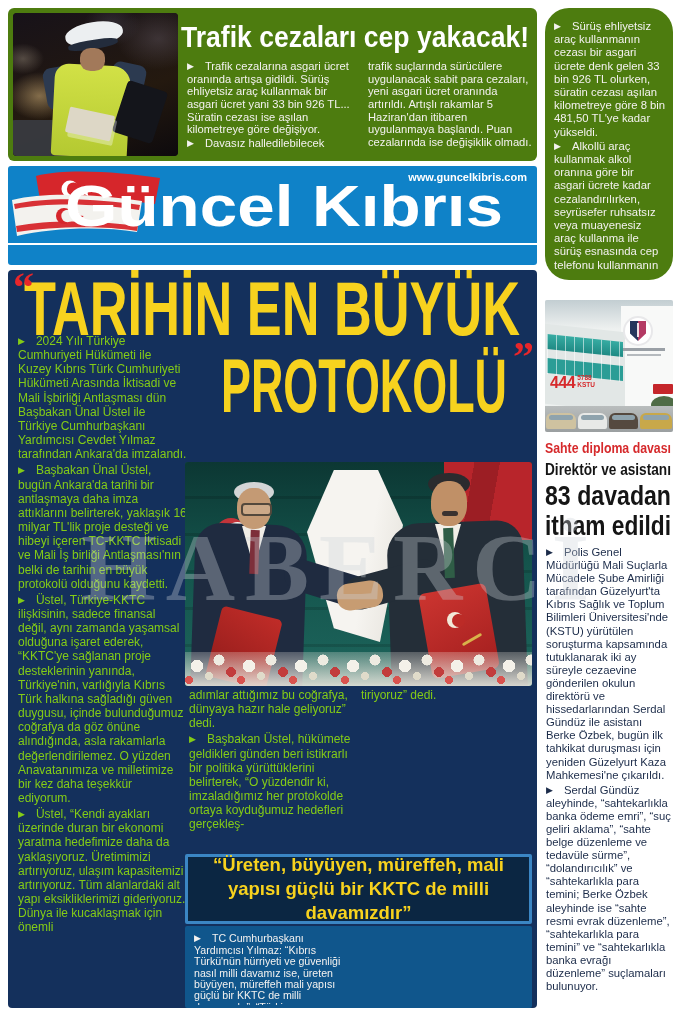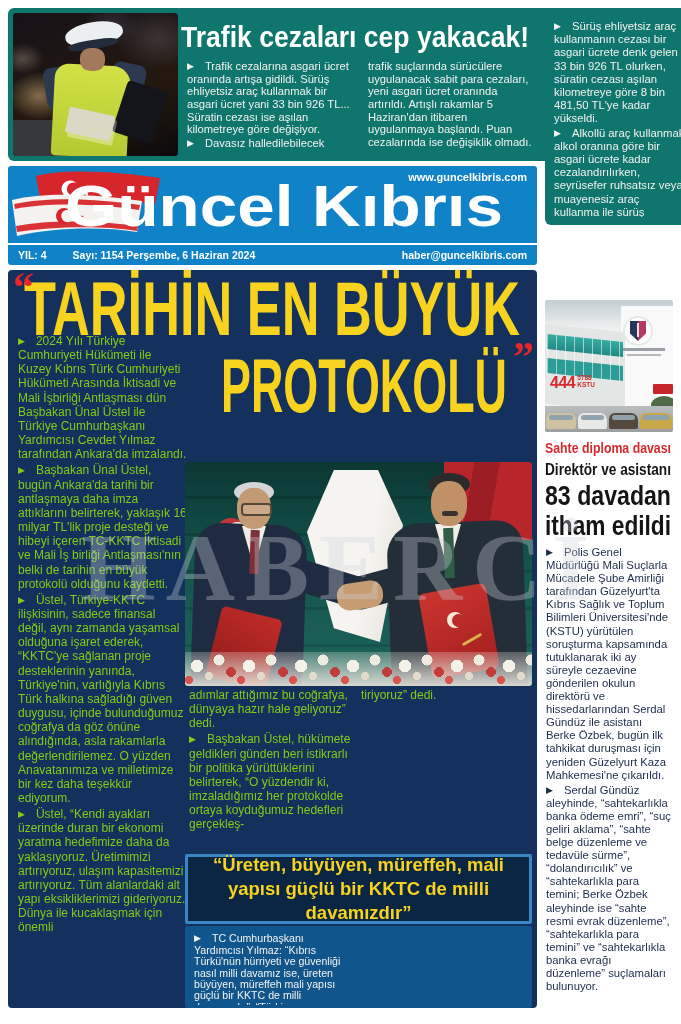--- a/index.html
+++ b/index.html
@@ -1,19 +1,19 @@
 <!DOCTYPE html>
 <html><head>
 <meta charset="utf-8">
 <style>
   html,body{margin:0;padding:0;background:#e9e9e9;}
   .page{position:relative;width:681px;height:1024px;background:#ffffff;margin:0 auto;
         font-family:"Liberation Sans",sans-serif;overflow:hidden;}
   .abs{position:absolute;}
-  .box-dark{background:#0f766e;border-radius:6px;padding-left:21px;}
+  .box-dark{background:#4d7c0f;border-radius:6px;}
   svg text{font-family:"Liberation Sans",sans-serif;font-weight:bold;}
 
   
   #top-box{left:8px;top:8px;width:529px;height:153px;}
   .police-photo{position:absolute;left:5px;top:5px;width:165px;height:143px;border-radius:4px;overflow:hidden;background:#171219;}
   .pp-bg{position:absolute;inset:0;background:
      radial-gradient(46px 34px at 16% 58%, rgba(196,165,112,.6), transparent 70%),
      radial-gradient(30px 22px at 6% 32%, rgba(130,118,104,.55), transparent 70%),
      radial-gradient(60px 44px at 88% 18%, rgba(96,86,96,.45), transparent 70%),
      radial-gradient(40px 30px at 60% 8%, rgba(70,66,80,.5), transparent 70%),
@@ -27,21 +27,21 @@
   .pp-vest{left:40px;top:52px;width:76px;height:92px;background:linear-gradient(180deg,#d2e146,#b4c931);border-radius:14px 18px 4px 4px;transform:rotate(3deg);}
   .pp-board{left:106px;top:72px;width:42px;height:54px;background:#14151b;border-radius:4px;transform:rotate(18deg);}
   .pp-paper{left:54px;top:98px;width:46px;height:26px;background:#ddd7c6;border-radius:2px;transform:rotate(12deg);box-shadow:3px 4px 0 rgba(255,255,255,.35);}
   .top-hl-svg{left:173px;top:8px;}
   .top-col{color:#f4f2f0;font-size:11.2px;line-height:1.13;overflow:hidden;}
   .top-col p{margin:0 0 1px 0;}
   #top-col1{left:179px;top:52px;width:173px;height:98px;}
   #top-col2{left:360px;top:52px;width:166px;height:98px;}
 
   
-  #top-right-box{left:545px;top:8px;width:128px;height:217px;}
+  #top-right-box{left:545px;top:8px;width:128px;height:272px;border-radius:24px;}
   #top-right-box .inner{position:absolute;left:9px;top:12px;right:7px;bottom:8px;color:#f4f2f0;
       font-size:11.3px;line-height:1.17;overflow:hidden;}
   #top-right-box p{margin:0 0 1px 0;}
 
   
   #masthead{left:8px;top:166px;width:529px;height:99px;background:#0f82c8;border-radius:3px;}
   .flags-svg{left:0px;top:2px;}
   .mast-title-svg{left:52px;top:8px;}
   .website{right:10px;top:5px;color:#fff;font-weight:bold;font-size:11px;}
   .mast-divider{left:0;top:77px;width:529px;height:2px;background:#ffffff;}
@@ -198,25 +198,20 @@
       <path d="M8,58 C44,51 94,53 130,58 L129,63 C92,57 42,59 9,64 Z" fill="#d6262b" opacity=".95"></path>
       <circle cx="56" cy="48" r="8" fill="#d6262b"></circle>
         <circle cx="59.5" cy="48" r="6.2" fill="#f3f2ee"></circle>
       <path d="M70,44 l1.8,3.6 4,.3 -3,2.5 .9,3.8 -3.7-2 -3.7,2 .9-3.8 -3-2.5 4-.3 Z" fill="#d6262b"></path>
     </svg>
     <svg class="mast-title-svg abs" width="450" height="66">
       <text x="5" y="52" font-size="58" fill="#ffffff" textLength="438" lengthAdjust="spacingAndGlyphs">Güncel Kıbrıs</text>
     </svg>
     <div class="website abs">www.guncelkibris.com</div>
     <div class="mast-divider abs"></div>
-    <div class="mast-info abs">
-      <span>YIL: 4</span>
-      <span class="mast-issue">Sayı: 1154  Perşembe, 6 Haziran 2024</span>
-      <span class="mast-email">haber@guncelkibris.com</span>
-    </div>
   </div>
 
   <div id="main-box" class="abs">
     <div id="hl-quote-open" class="abs hl-quote">“</div>
     <svg class="hl1-svg abs" width="521" height="80">
       <g transform="scale(1,1.12)">
           <text x="260" y="58" text-anchor="middle" font-size="68" fill="#f7d21e" textLength="496" lengthAdjust="spacingAndGlyphs">TARİHİN EN BÜYÜK</text>
         </g>
     </svg>
     <svg class="hl2-svg abs" width="300" height="100">

